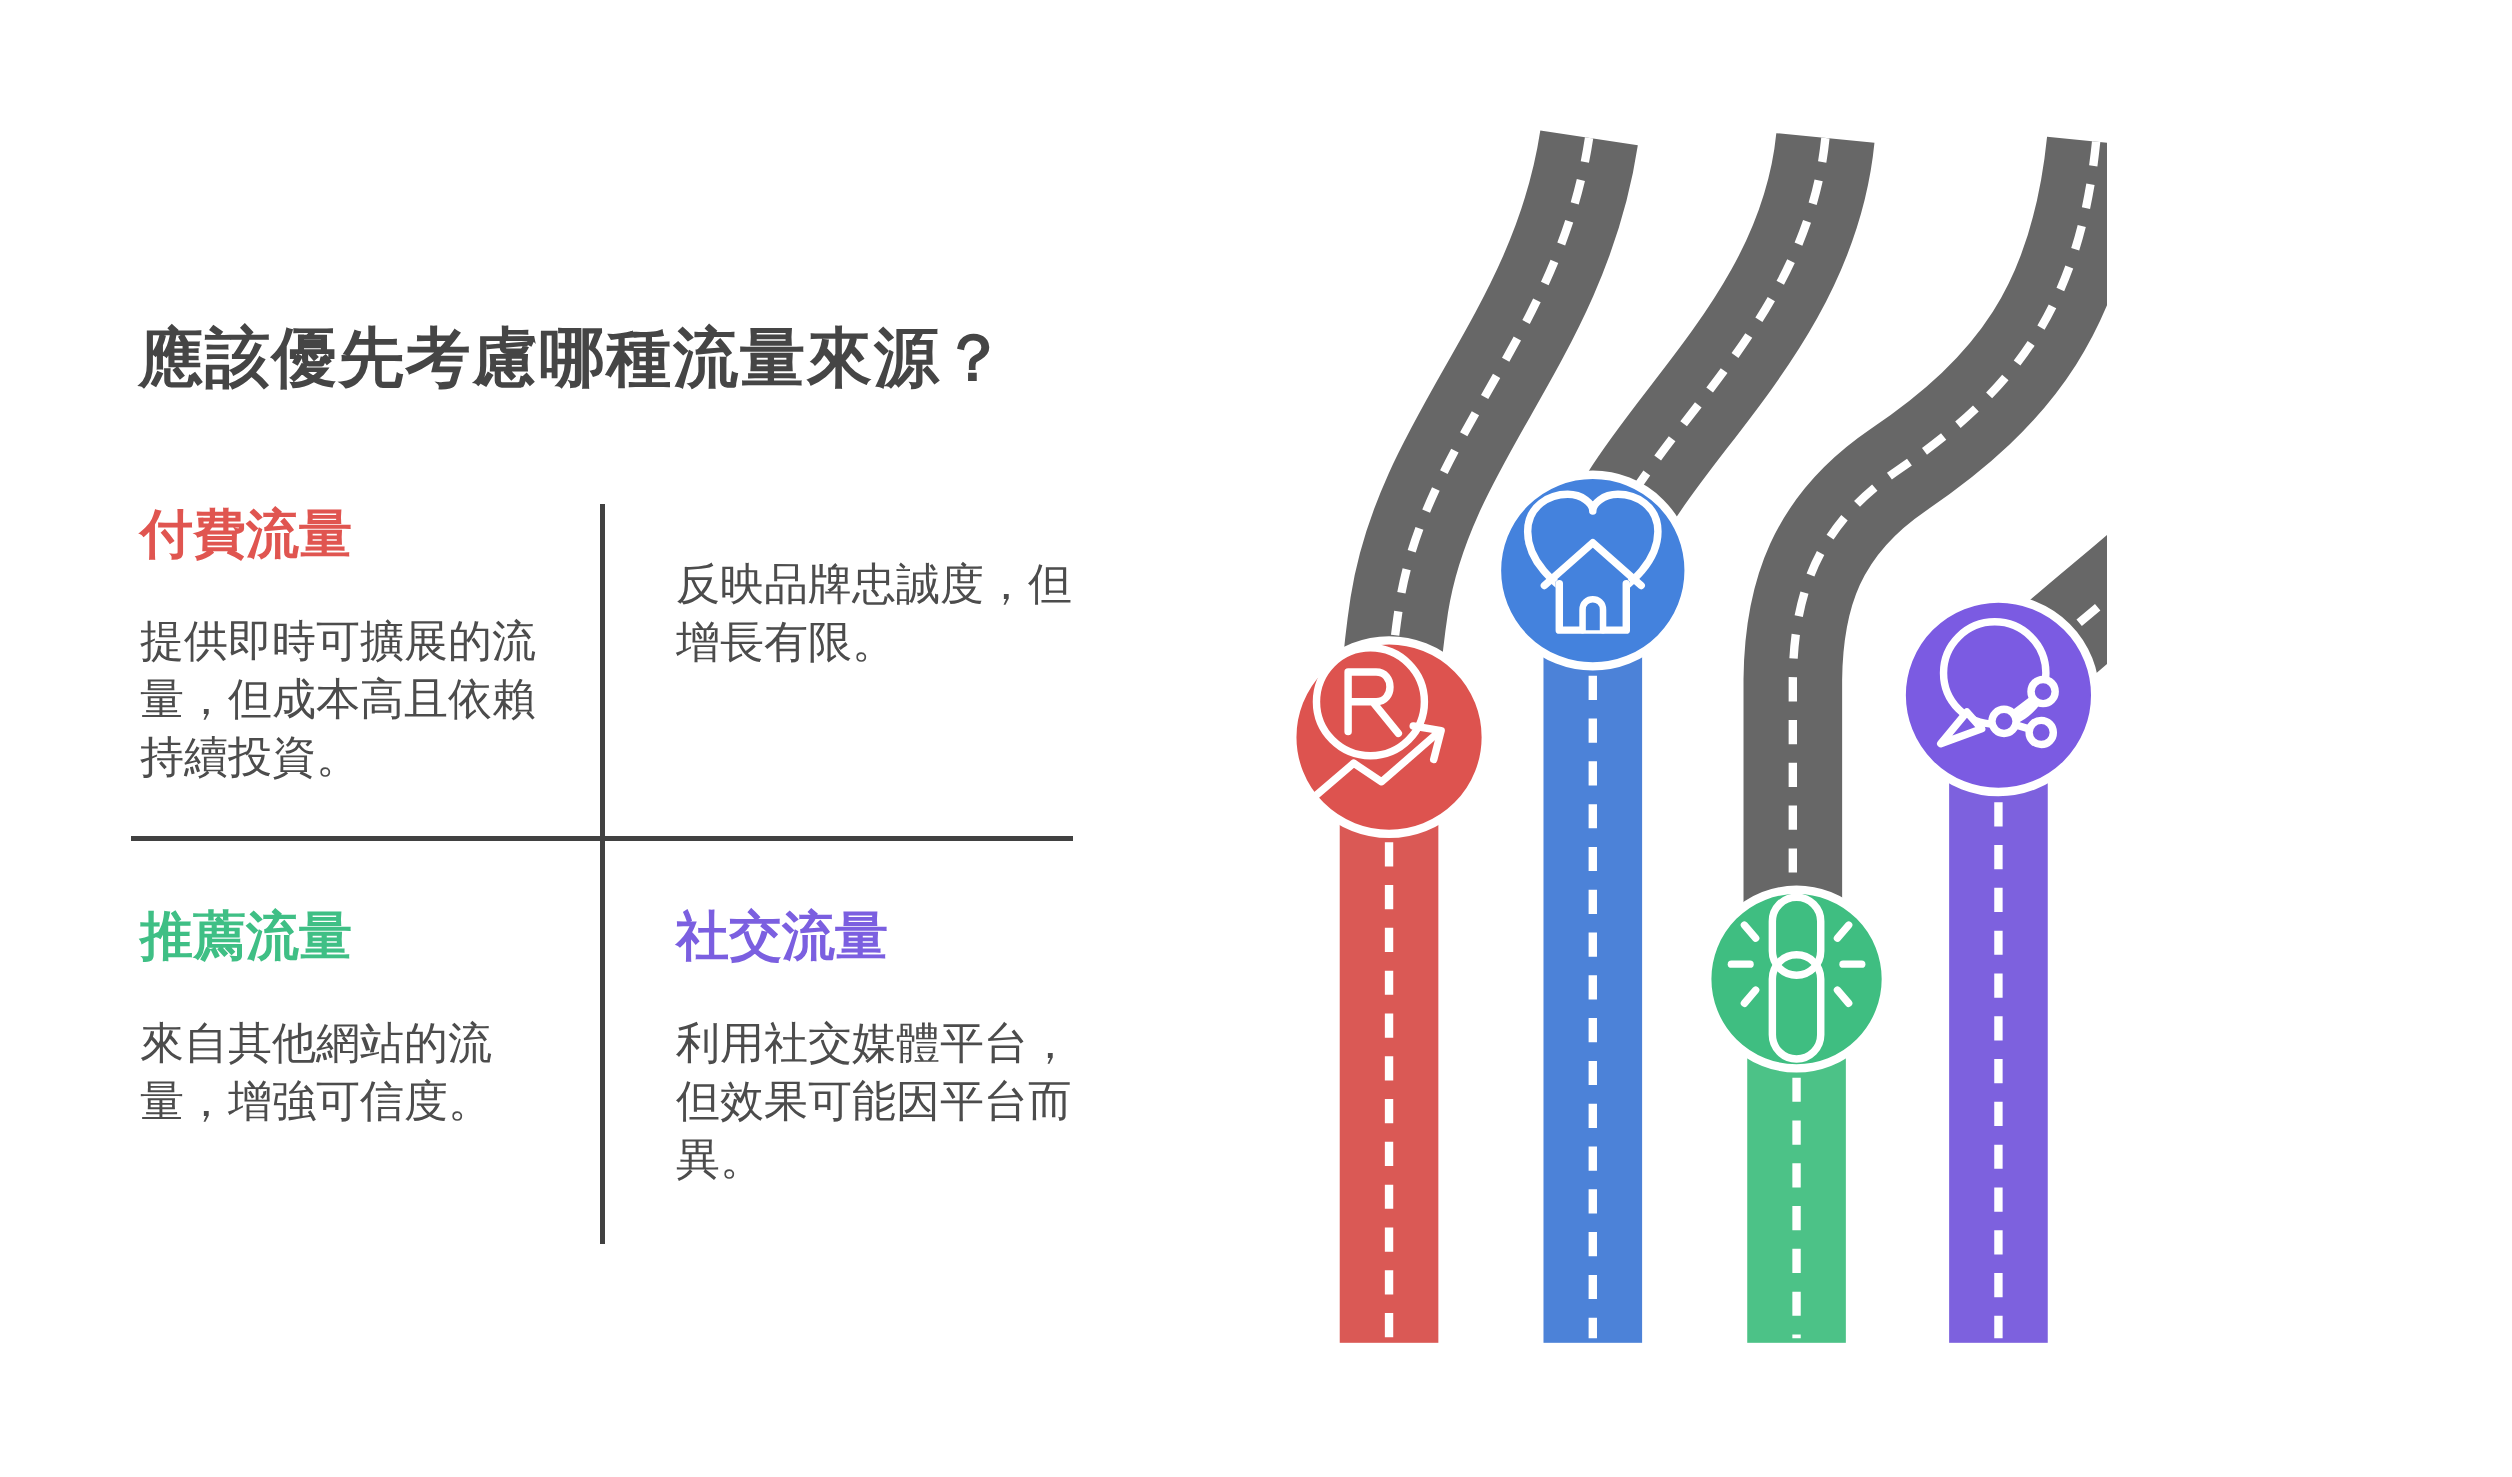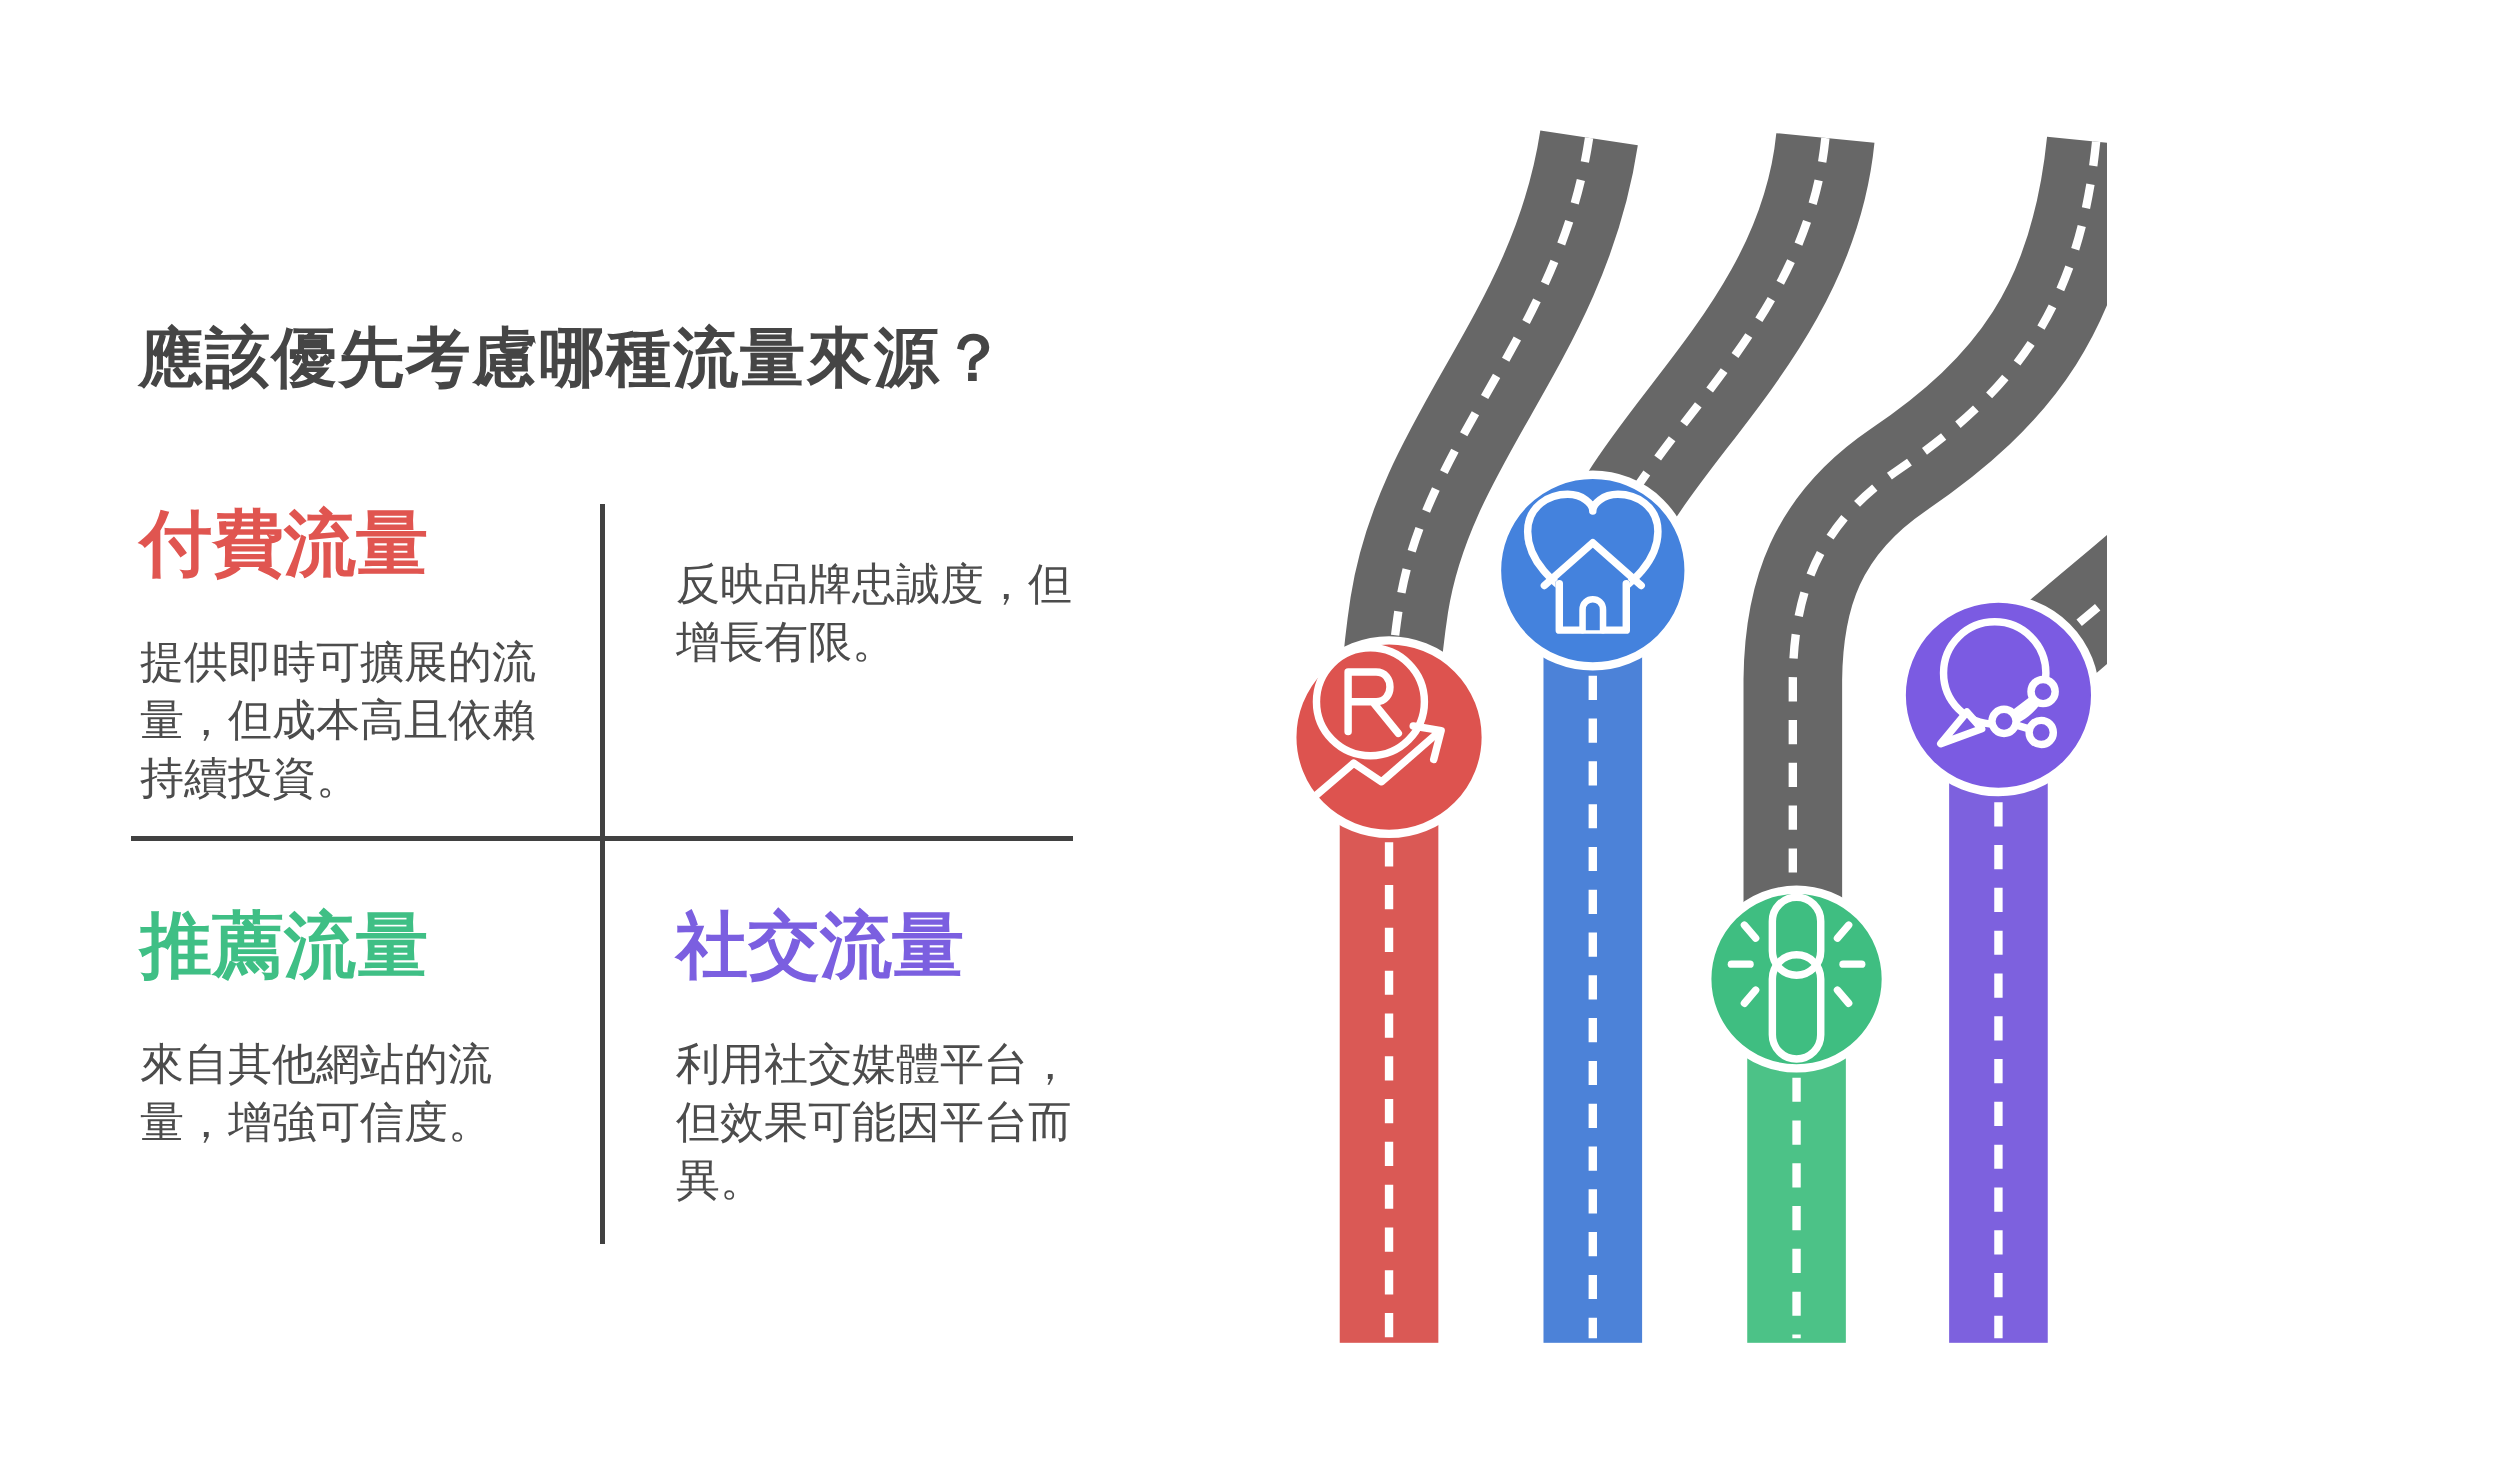--- a/index.html
+++ b/index.html
@@ -14,21 +14,21 @@
     position:absolute;left:138px;top:314px;
     font-size:65px;font-weight:700;letter-spacing:1.9px;
     color:#454545;white-space:pre;
   }
   .quad{position:absolute;}
   .q-tl{left:140px;top:505px;width:428px;}
   .q-tr{left:676px;top:505px;width:484px;}
   .q-bl{left:140px;top:907px;width:428px;}
   .q-br{left:676px;top:907px;width:484px;}
   .q-heading{
-    font-size:72px;font-weight:700;line-height:1.08;white-space:pre;
+    font-size:53px;font-weight:700;line-height:1.08;white-space:pre;
   }
   .q-body{
     margin-top:50px;
     font-size:44px;line-height:58px;color:#4C4C4C;white-space:pre;
   }
   .vline{position:absolute;left:600px;top:504px;width:4.7px;height:740px;}
   .hline{position:absolute;left:131px;top:836px;width:942px;height:4.7px;}
   #roadmap{position:absolute;left:0;top:0;}
   .road{fill:none;stroke-width:106px;}
   .dash{fill:none;stroke-width:9px;stroke-dasharray:26 20;}

